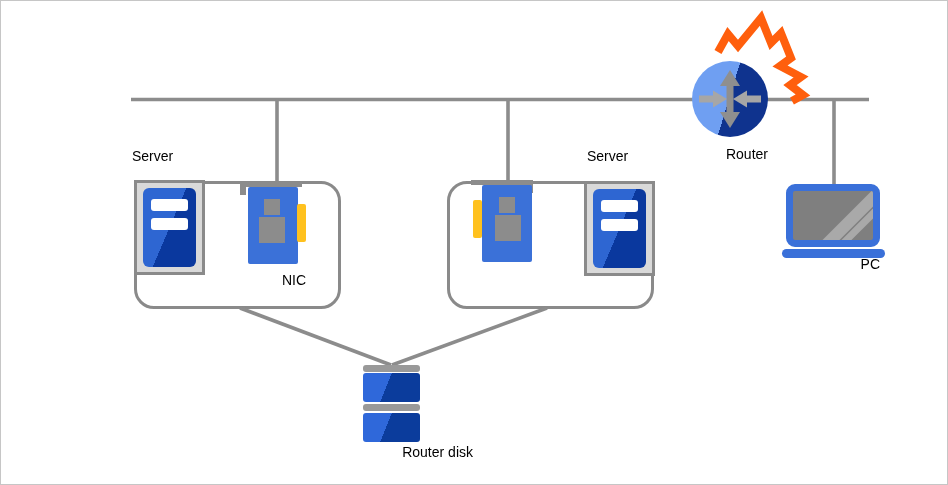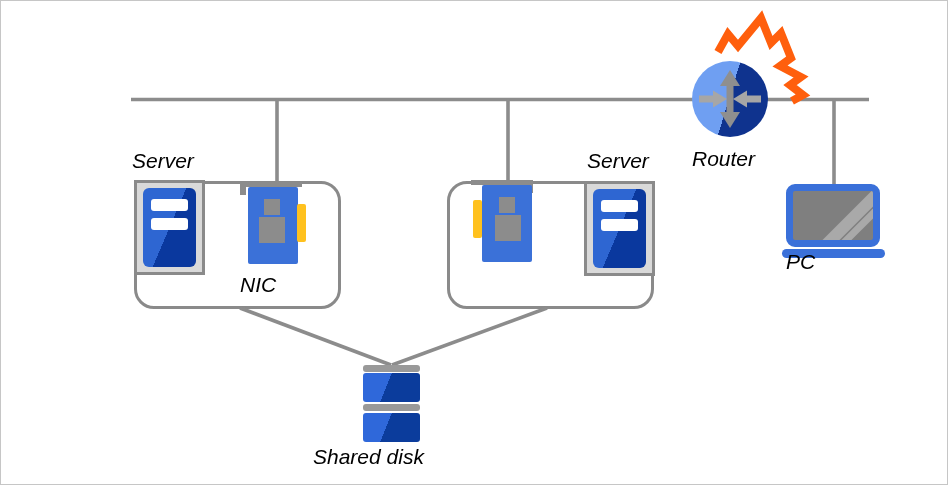--- a/index.html
+++ b/index.html
@@ -2,22 +2,22 @@
 <html><head>
 <meta charset="utf-8">
 <style>
   html,body{margin:0;padding:0;background:#fff;}
   .canvas{
     position:relative;width:948px;height:485px;background:#ffffff;
     border:1px solid #c6c6c6;box-sizing:border-box;overflow:hidden;
     font-family:"Liberation Sans",sans-serif;color:#000;
   }
   .lines-svg{position:absolute;left:0;top:0;z-index:2;pointer-events:none;}
-  .lbl{position:absolute;font-size:21px;line-height:1.1;white-space:nowrap;z-index:5;font-style:italic;}
-  .lbl.center{text-align:left;}
+  .lbl{position:absolute;font-size:14px;line-height:1.1;white-space:nowrap;z-index:5;}
+  .lbl.center{text-align:right;}
 
   
   .gbox{position:absolute;top:180px;width:207px;height:128px;background:#fff;
         border:3px solid #8a8a8a;border-radius:20px;box-sizing:border-box;z-index:1;}
   .gbox.left{left:133px;}
   .gbox.right{left:446px;}
 
   
   .srv{position:absolute;width:71px;height:95px;background:#d9d9d9;
        border:3px solid #8a8a8a;box-sizing:border-box;z-index:4;}
@@ -137,23 +137,23 @@
       <polygon points="41,38 55,29.5 55,46.5" fill="#a6a6a6"></polygon>
     </svg>
   </div>
   <div class="lbl center" style="left:691px;top:146px;width:76px;">Router</div>
 
   <div class="laptop">
     <div class="stripe s1"></div>
     <div class="stripe s2"></div>
   </div>
   <div class="laptop-base"></div>
-  <div class="lbl center" style="left:785px;top:249px;width:94px;">PC</div>
+  <div class="lbl center" style="left:785px;top:256px;width:94px;">PC</div>
 
   <div class="disk">
     <div class="cap c1"></div>
     <div class="platter p1"></div>
     <div class="cap c2"></div>
     <div class="platter p2"></div>
   </div>
-  <div class="lbl center" style="left:312px;top:444px;width:160px;">Shared disk</div>
+  <div class="lbl center" style="left:312px;top:444px;width:160px;">Router disk</div>
 
 </div>
 
 </body></html>

